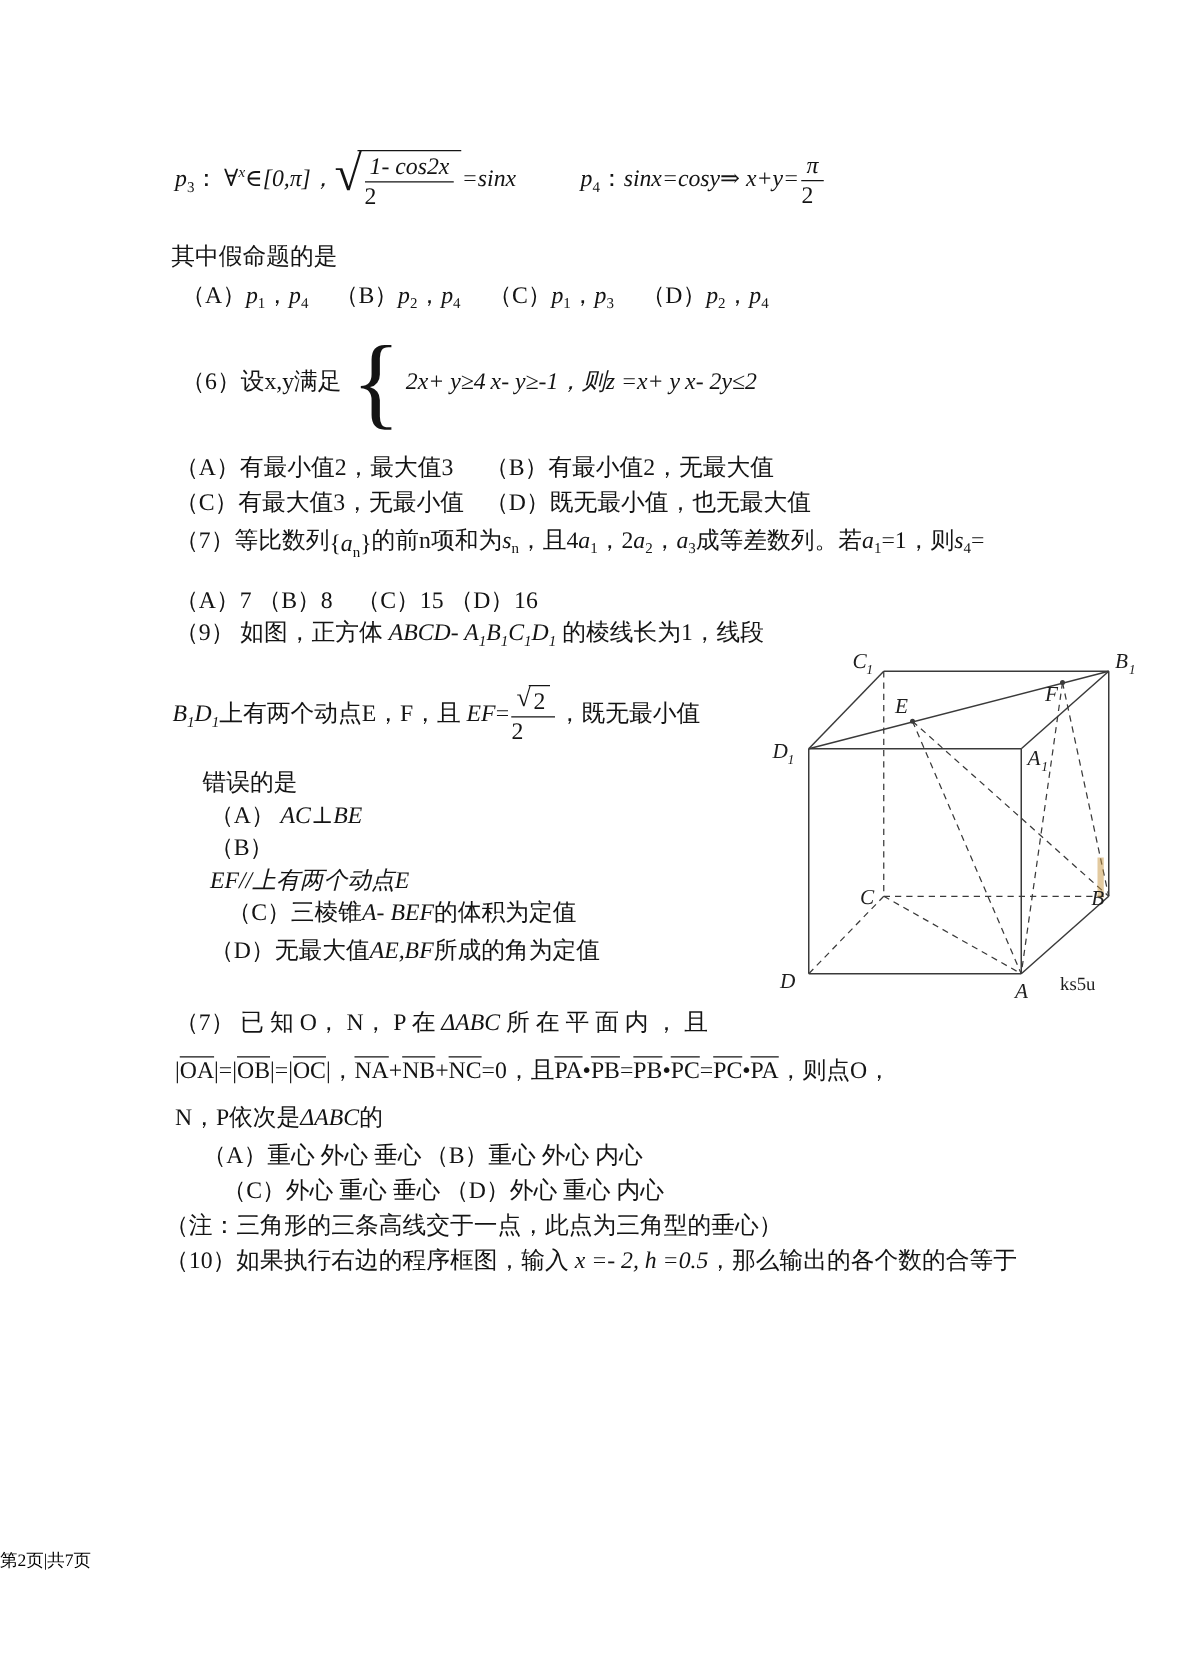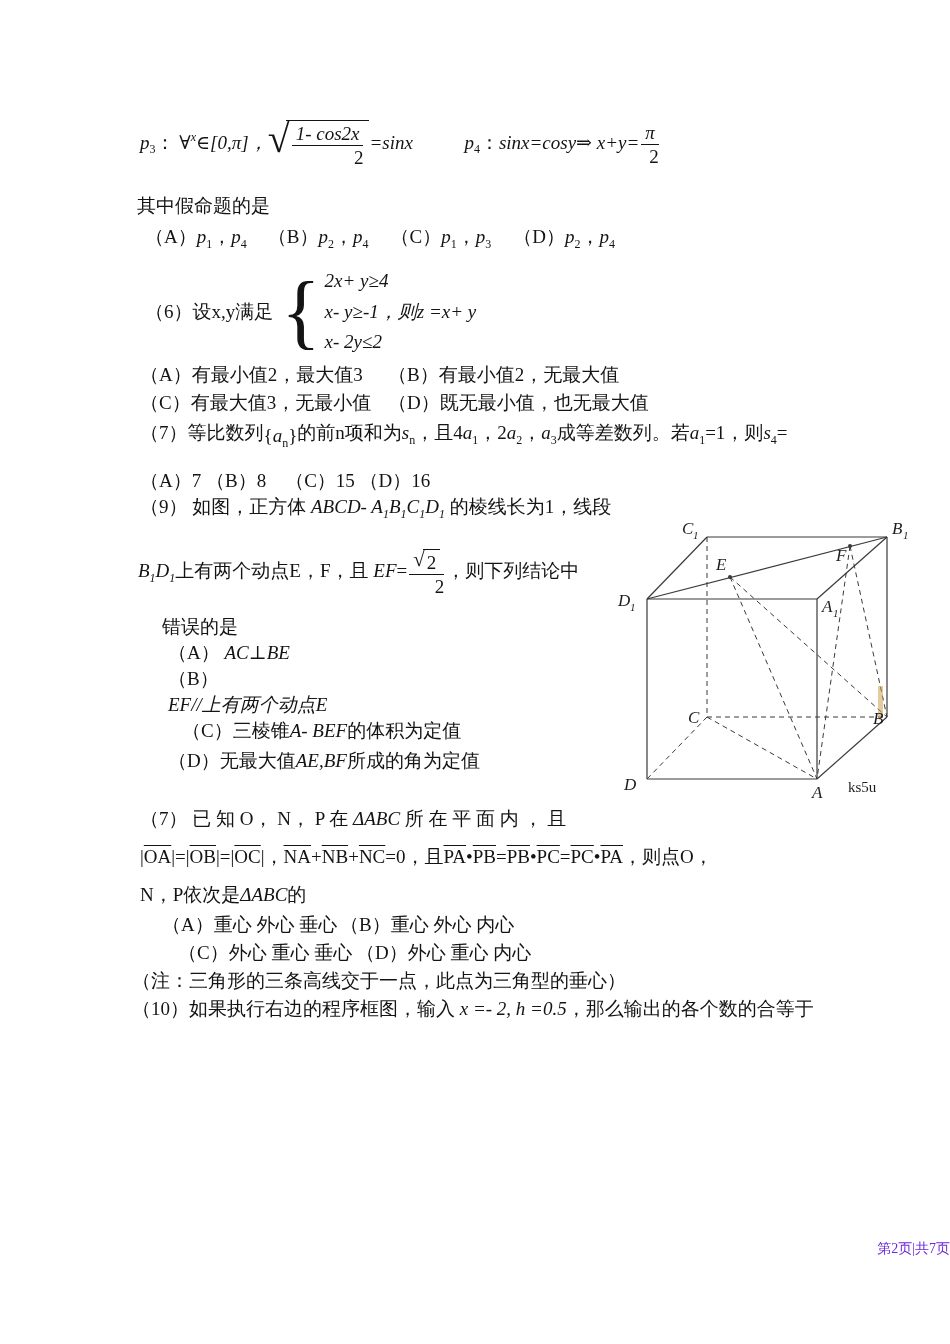--- a/index.html
+++ b/index.html
@@ -2,37 +2,37 @@
 <html><head>
 <meta charset="utf-8">
 <style>
   *{margin:0;padding:0;box-sizing:border-box}
   html,body{width:950px;height:1344px}
   body{background:#ffffff;color:#141414;font-family:"Liberation Serif","DejaVu Serif",serif;font-size:19px;position:relative;overflow:hidden}
   .line{position:absolute;white-space:nowrap;line-height:1.4}
   .it{font-style:italic}
   sub{font-size:12px;line-height:0}
   sup{font-size:12px;line-height:0}
-  .frac{display:inline-block;vertical-align:middle;text-align:right;line-height:1.12;margin:0 2px}
+  .frac{display:inline-block;vertical-align:middle;text-align:left;line-height:1.12;margin:0 2px}
   .frac .num{display:block;border-bottom:1.3px solid #141414;padding:0 4px 1px}
   .frac .den{display:block;padding-top:1px}
   .sqrt{display:inline-flex;align-items:stretch;vertical-align:middle}
   .sqrt .rad{align-self:flex-start;font-size:40px;line-height:.95;margin-right:-4px;font-style:normal}
   .sqrt.sqrt-s .rad{font-size:21px;line-height:1;margin-right:-2px}
   .sqrt .sqbody{border-top:1.6px solid #141414;padding:2px 4px 0}
   .sp40{display:inline-block;width:42px}
   .sys{display:flex;align-items:center}
   .sys .brace{font-size:82px;line-height:76px;font-weight:400;margin:0 4px 0 8px}
-  .sys .rows{display:inline-flex;flex-direction:column;gap:4px}
+  .sys .rows{display:inline-flex;flex-direction:row;gap:4px}
   .vec{text-decoration:overline}
   .optg{display:inline-block;min-width:118px}
   .col248{display:inline-block;min-width:248px}
   .col178{display:inline-block;min-width:178px}
   .low{vertical-align:-3px}
-  .footer{position:absolute;left:0;width:950px;text-align:right;top:1240px;font-size:14px;color:#6d28d9}
+  .footer{position:absolute;left:0;width:950px;text-align:left;top:1240px;font-size:14px;color:#000000}
   svg text{font-size:17px;font-style:italic;fill:#1e1e1e;font-family:"Liberation Serif","DejaVu Serif",serif}
   svg text.subt{font-size:11px}
   svg text.wm{font-style:normal;font-size:15px}
 </style>
 </head>
 <body>
 
 <div class="line" style="left:140px;top:120px">
   <span class="it">p</span><sub>3</sub><span>：</span>
   <span>∀</span><sup class="it">x</sup><span class="it">∈[0,π]，</span><span class="sqrt">
@@ -83,21 +83,21 @@
 <div class="line" style="left:140px;top:494px">
   <span>（9） 如图，正方体</span>
   <span class="it"><span>ABCD- A</span><sub>1</sub><span>B</span><sub>1</sub><span>C</span><sub>1</sub><span>D</span><sub>1</sub></span>
   <span>的棱线长为1，线段</span>
 </div>
 <div class="line" style="left:138px;top:548px">
   <span class="it"><span>B</span><sub>1</sub><span>D</span><sub>1</sub></span><span>上有两个动点E，F，且</span>
   <span class="it">EF</span><span>=</span><span class="frac"><span class="num"><span class="sqrt sqrt-s">
           <span class="rad">√</span>
           <span class="sqbody">2</span>
-        </span></span><span class="den">2</span></span><span>，则下列结论中</span>
+        </span></span><span class="den">2</span></span><span>，既无最小值</span>
 </div>
 <div class="line" style="left:162px;top:614px">
   <span>错误的是</span>
 </div>
 <div class="line" style="left:168px;top:640px">
   <span>（A）</span> <span class="it">AC⊥BE</span>
 </div>
 <div class="line" style="left:168px;top:666px">
   <span>（B）</span>
 </div>

